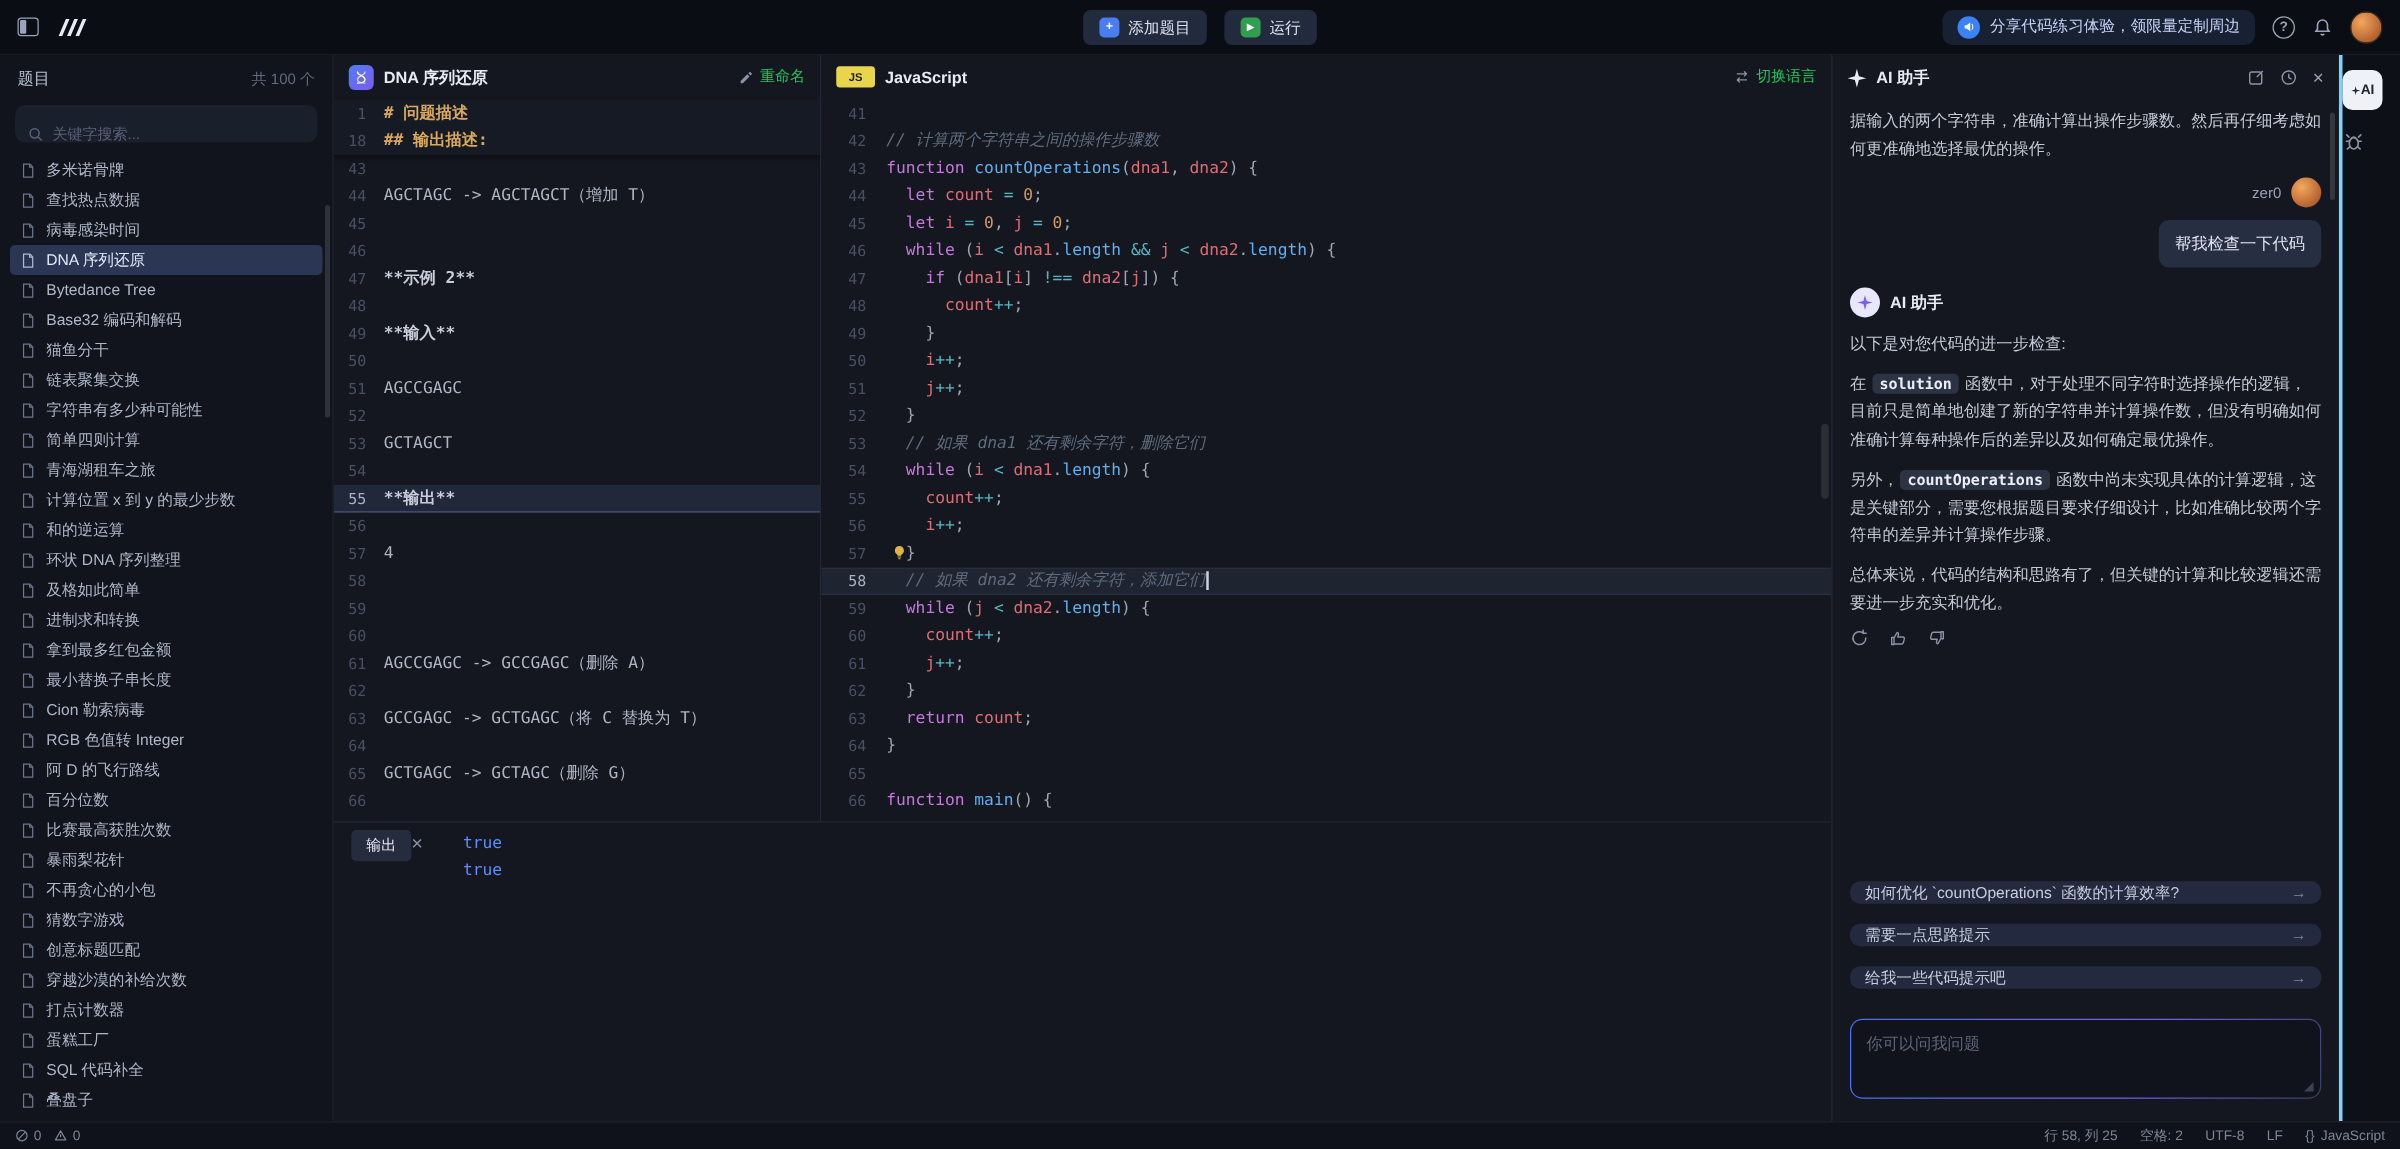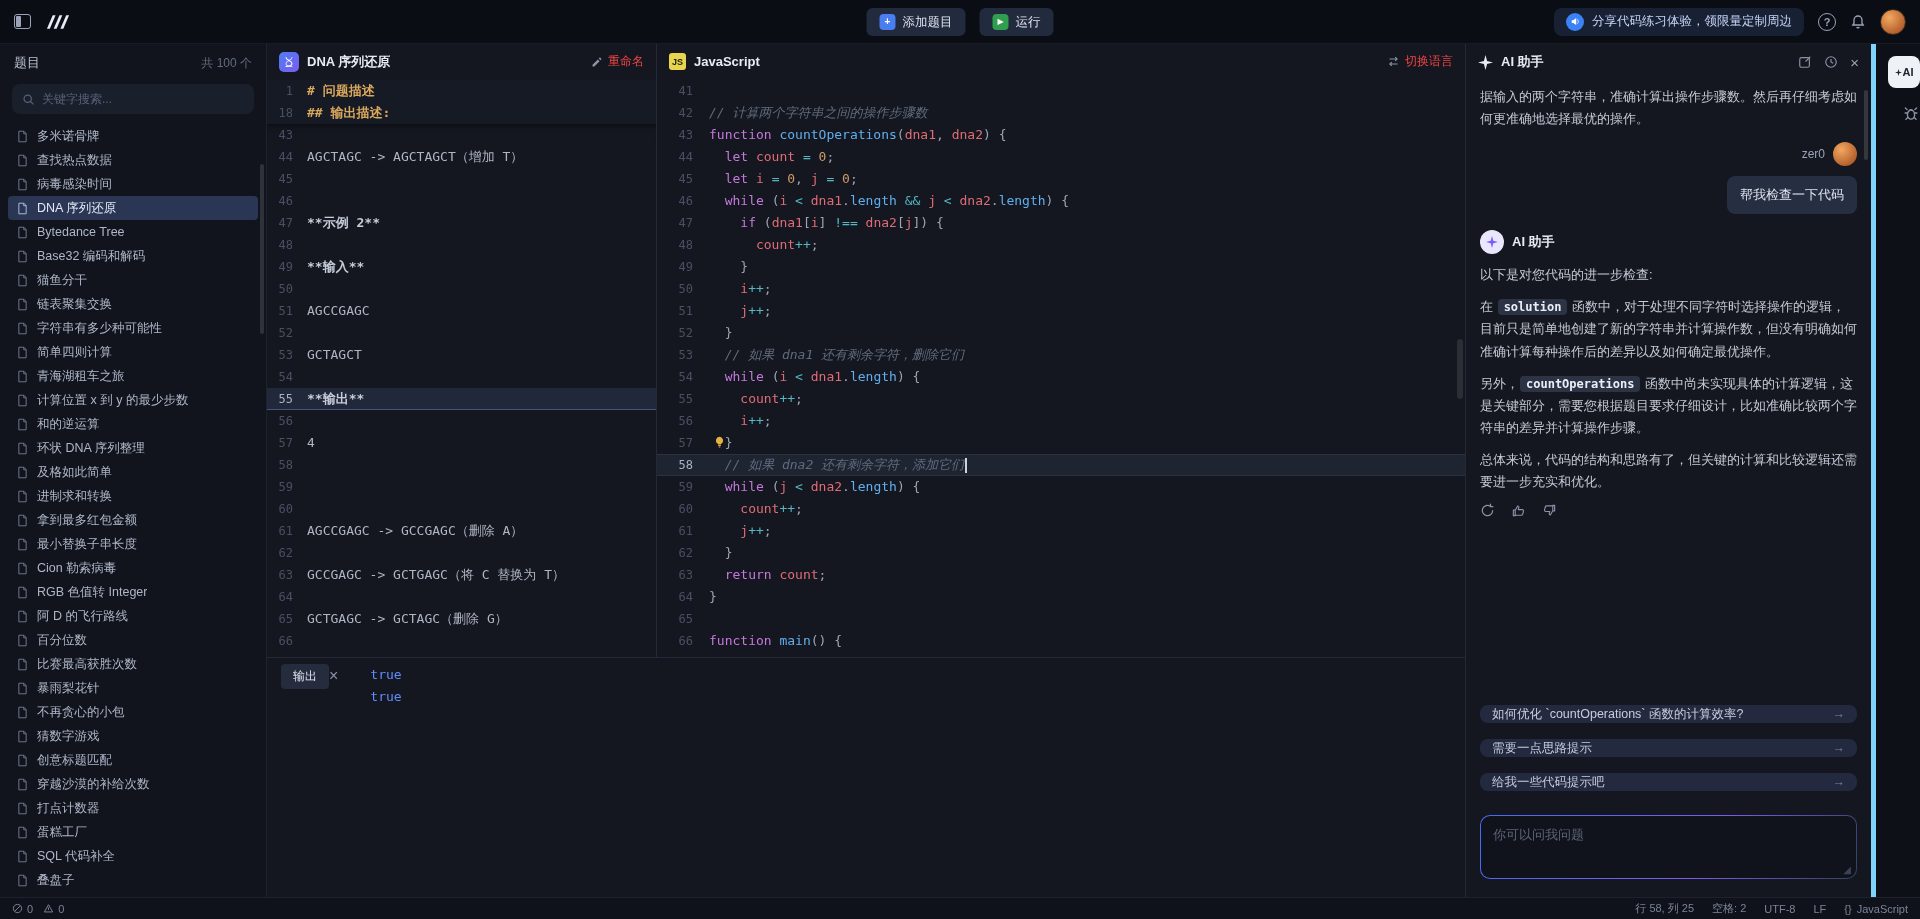--- a/index.html
+++ b/index.html
@@ -30,49 +30,49 @@
     align-items:center;justify-content:center;color:#9aa3b8;font-weight:700}
   .avatar{width:26px;height:26px;border-radius:50%;background:radial-gradient(circle at 35% 32%,#f3a85f,#b15e2c 75%);
     border:1px solid #3a2b1b;cursor:pointer}
 
   
   .main{flex:1;display:flex;min-height:0}
   .sidebar{width:267px;flex:none;background:#11141d;border-right:1px solid #1e2330;display:flex;flex-direction:column;position:relative}
   .center{flex:1;display:flex;flex-direction:column;min-width:0}
   .editors{flex:1;display:flex;min-height:0}
   .ai-panel{width:406px;flex:none;background:#14171f;border-left:1px solid #232938;display:flex;flex-direction:column;position:relative}
-  .rail{width:49px;flex:none;background:#0d1017;border-left:5px solid #7dd3fc;display:flex;flex-direction:column;align-items:flex-end;padding-top:12px;gap:16px}
+  .rail{width:49px;flex:none;background:#0d1017;border-left:3px solid #7dd3fc;display:flex;flex-direction:column;align-items:flex-start;padding-top:12px;gap:16px}
 
   
   .sb-head{display:flex;align-items:center;justify-content:space-between;padding:10px 14px 4px;flex:none}
   .sb-title{font-size:13px;font-weight:400;color:#b9c0d0}
   .sb-count{font-size:12px;color:#626b80}
-  .sb-search{margin:8px 12px 8px;height:30px;background:#1a1f2c;border-radius:8px;display:flex;align-items:center;
+  .sb-search{margin:8px 12px 8px;height:30px;background:#1a1f2c;border-radius:8px;display:flex;align-items:flex-end;
     gap:7px;padding:0 10px;flex:none}
   .sb-search input{flex:1;background:none;border:none;outline:none;color:#c6ccd9;font-size:12px;font-family:inherit}
   .sb-search input::placeholder{color:#596178}
   .sb-list{flex:1;overflow:hidden;padding:2px 8px}
   .sb-item{height:24px;display:flex;align-items:center;gap:8px;padding:0 8px;border-radius:4px;
     color:#aeb6c8;font-size:12.5px;cursor:pointer;white-space:nowrap}
   .sb-item .sb-ic{color:#6d7790;flex:none;display:flex}
   .sb-item.sel{background:#2b3654;color:#e3e9f7}
   .sb-item.sel .sb-ic{color:#aebadb}
   .sb-label{overflow:hidden;text-overflow:ellipsis}
   .sb-scrollthumb{position:absolute;right:2px;top:120px;width:4px;height:170px;background:rgba(255,255,255,.13);border-radius:2px}
 
   
   .md-panel{width:390px;flex:none;background:#14171f;border-right:1px solid #232938;display:flex;flex-direction:column}
   .code-panel{flex:1;background:#14171f;display:flex;flex-direction:column;position:relative;min-width:0}
   .panel-head{height:36px;flex:none;display:flex;align-items:center;gap:8px;padding:0 12px;border-bottom:1px solid #20263300}
   .panel-title{font-size:13px;font-weight:700;color:#e8ebf3}
-  .ghost-btn{margin-left:auto;display:flex;align-items:center;gap:5px;background:none;border:none;color:#ef4444;
+  .ghost-btn{margin-left:auto;display:flex;align-items:center;gap:5px;background:none;border:none;color:#22c55e;
     font-size:12px;cursor:pointer;font-family:inherit}
   .md-ic{width:20px;height:20px;border-radius:5px;background:linear-gradient(135deg,#4f7df2,#7a5cf0);
     display:flex;align-items:center;justify-content:center}
-  .js-badge{width:17px;height:17px;border-radius:3px;background:#e8d44d;color:#1b1d10;font-size:9px;font-weight:800;
+  .js-badge{width:31px;height:17px;border-radius:3px;background:#e8d44d;color:#1b1d10;font-size:9px;font-weight:800;
     display:flex;align-items:center;justify-content:center}
   .ed-body{flex:1;overflow:hidden;font-family:"DejaVu Sans Mono","Liberation Mono",monospace;font-size:13px}
   .crow{display:flex;height:22px;line-height:22px;position:relative;white-space:pre}
   .ln{flex:none;text-align:right;color:#495065;font-size:12px;user-select:none}
   .ln.md{width:40px;padding-right:14px}
   .ln.cd{width:52px;padding-right:16px}
   .ln-cur{color:#a8b2c7}
   .lc{flex:1;white-space:pre;overflow:hidden}
   .md-h{color:#d9a85c;font-weight:700}
   .md-b{color:#c7cddb;font-weight:700}

